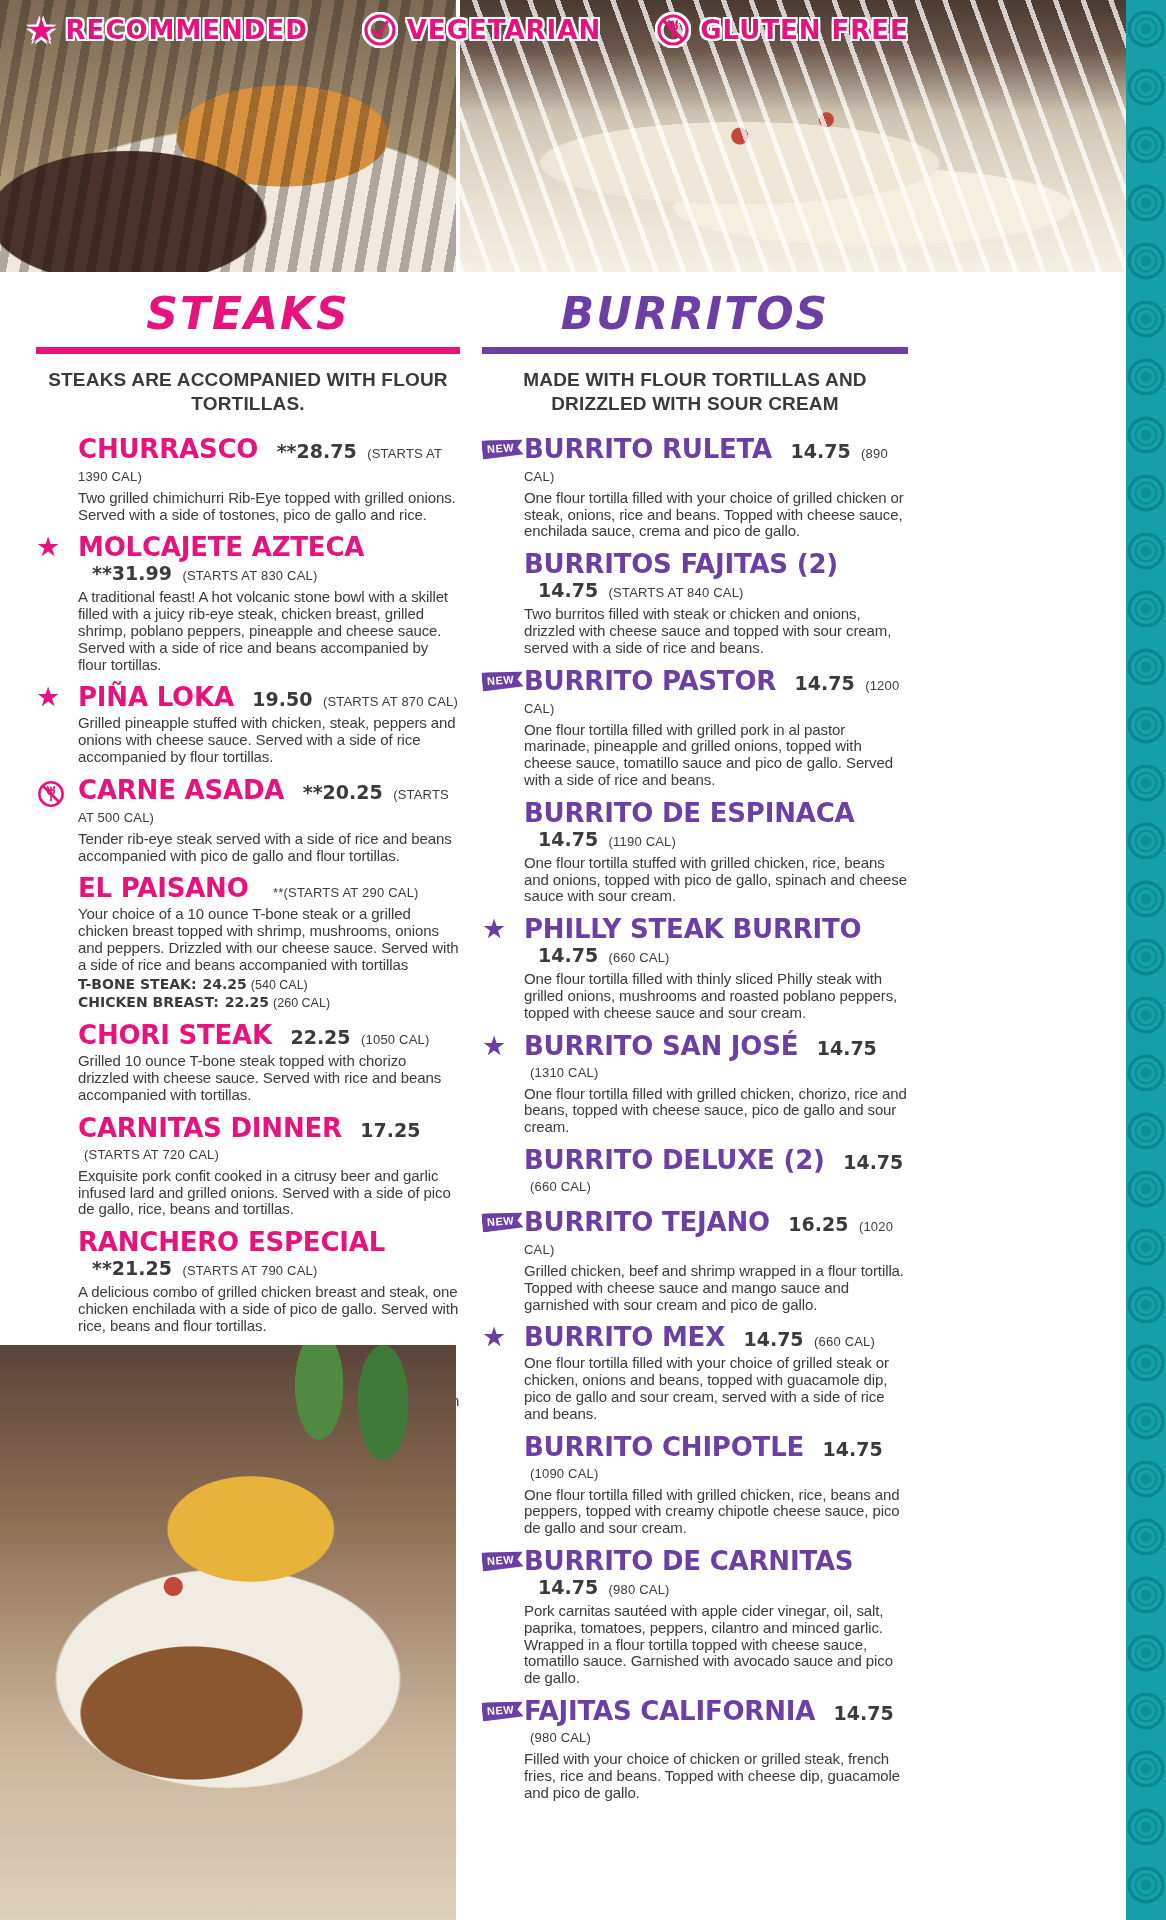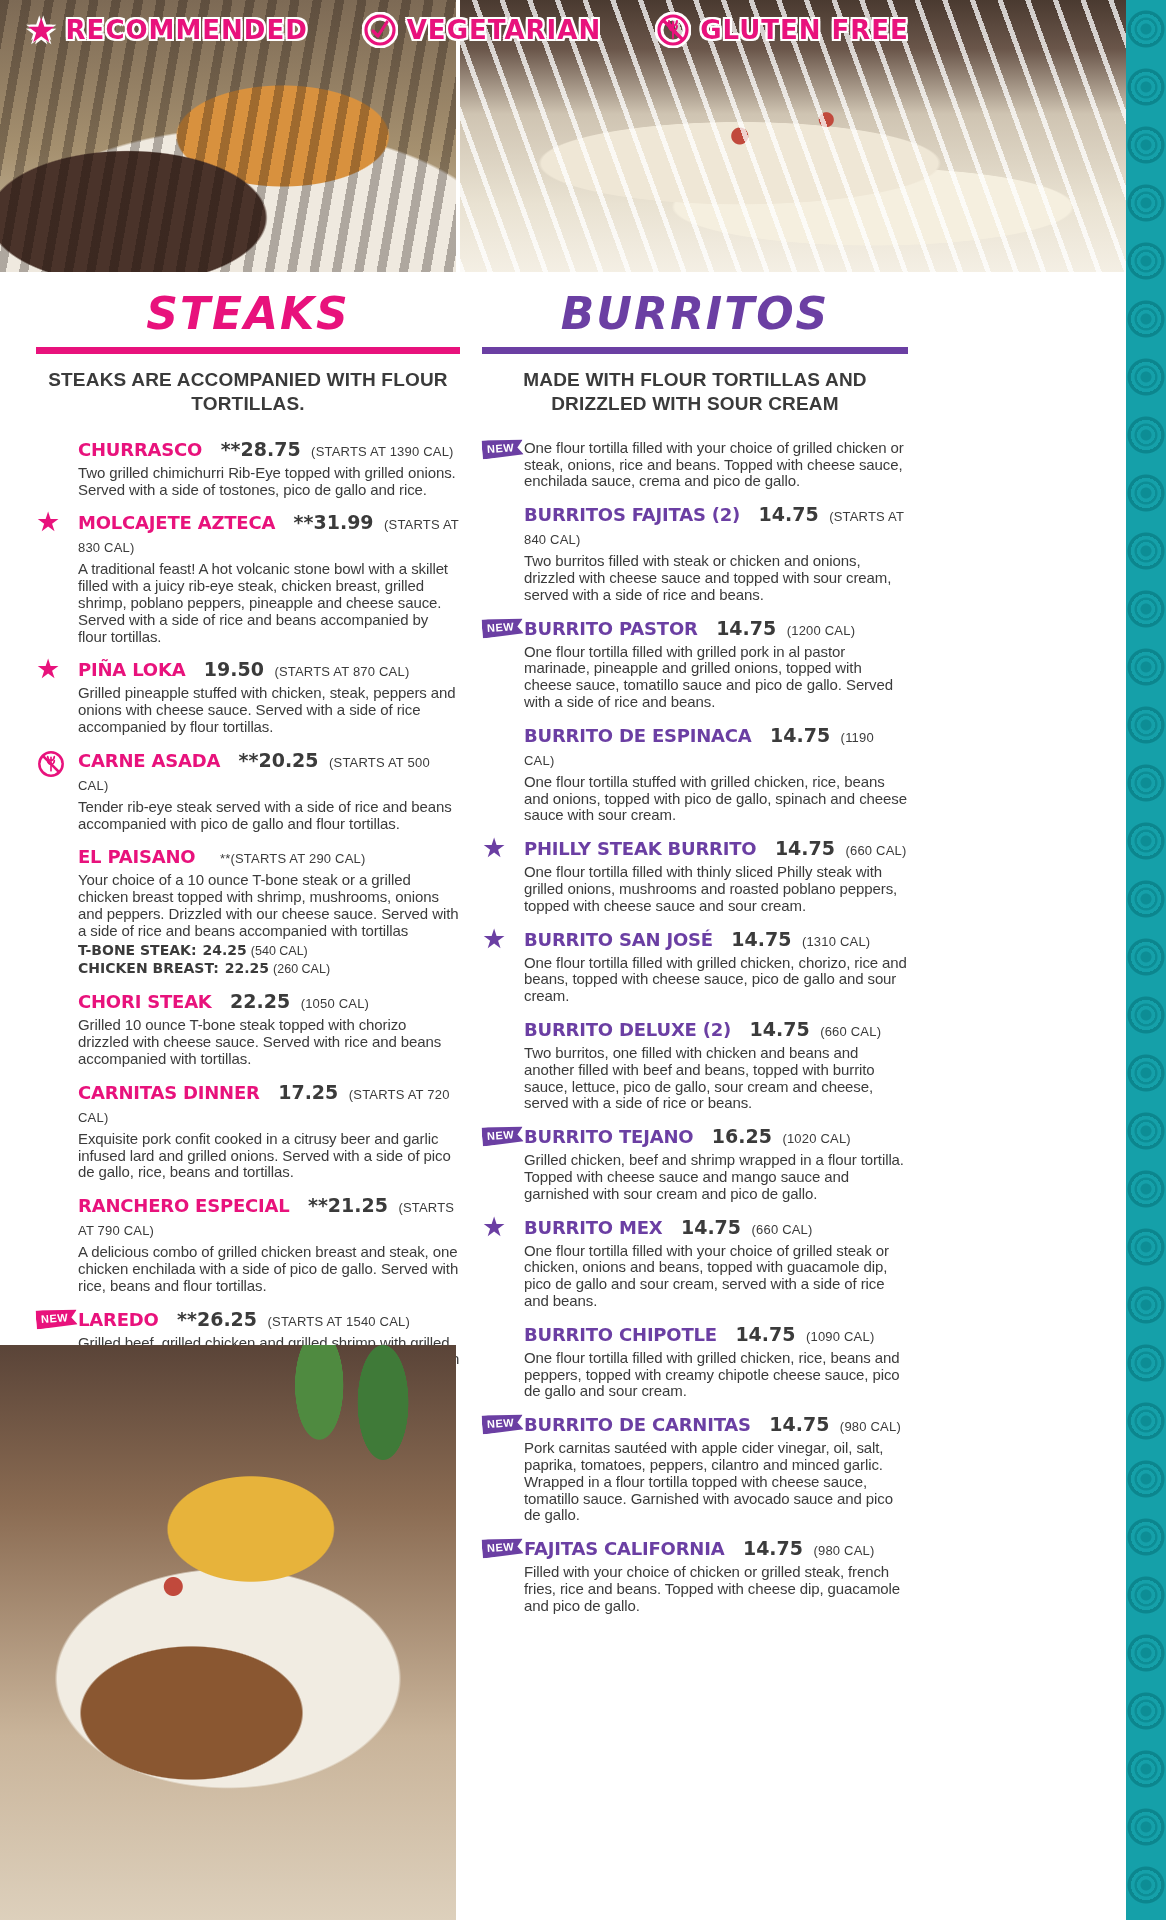--- a/index.html
+++ b/index.html
@@ -84,21 +84,21 @@
   .item{display:grid;grid-template-columns:42px 1fr;margin-bottom:13px;}
   .gutter{padding-top:0;}
   .star-icon{color:var(--accent);font-size:27px;line-height:22px;display:inline-block;}
   .new-badge{
     display:inline-block;background:var(--accent);color:#fff;font-weight:800;font-size:11px;
     line-height:13px;padding:3px 9px 3px 5px;letter-spacing:.5px;transform:rotate(-4deg);
     clip-path:polygon(0 0,100% 12%,86% 50%,100% 88%,0 100%);
   }
   .nameline{line-height:22px;}
   .iname{
-    color:var(--accent);font-weight:800;font-size:18px;letter-spacing:-.2px;
+    color:var(--accent);font-weight:800;font-size:26px;letter-spacing:-.2px;
     font-family:"DejaVu Sans","Liberation Sans",sans-serif;
   }
   .iprice{font-weight:800;font-size:19px;color:#3b3b3b;margin-left:14px;
     font-family:"DejaVu Sans","Liberation Sans",sans-serif;}
   .ical{font-size:13px;color:#3b3b3b;margin-left:6px;letter-spacing:.2px;}
   .ical.cal-large{font-size:18px;font-weight:400;}
   .idesc{font-size:15px;line-height:1.12;letter-spacing:-.1px;color:#3b3b3b;margin-top:2px;}
   .iextras{margin-top:1px;}
   .extra{line-height:1.15;}
   .exlabel,.exprice{font-weight:800;font-size:14px;color:#3b3b3b;
@@ -285,20 +285,25 @@
   </section>
 
   <section class="col" id="col-burritos" style="--accent: #6B3FA3; color: rgb(107, 63, 163);">
     <h2>BURRITOS</h2>
     <div class="rule"></div>
     <p class="subtitle">MADE WITH FLOUR TORTILLAS AND DRIZZLED WITH SOUR CREAM</p>
     <div class="items">
   <div class="item">
     <div class="gutter"><span class="new-badge">NEW</span></div>
     <div class="body">
+      <div class="nameline">
+        <span class="iname">BURRITO RULETA</span>
+        <span class="iprice">14.75</span>
+        <span class="ical">(890 CAL)</span>
+      </div>
       <div class="idesc" style="color: rgb(59, 59, 59);">One flour tortilla filled with your choice of grilled chicken or steak, onions, rice and beans. Topped with cheese sauce, enchilada sauce, crema and pico de gallo.</div>
 
     </div>
   </div>
 
   <div class="item">
     <div class="gutter"></div>
     <div class="body">
       <div class="nameline">
         <span class="iname">BURRITOS FAJITAS (2)</span>
@@ -363,21 +368,20 @@
   </div>
 
   <div class="item">
     <div class="gutter"></div>
     <div class="body">
       <div class="nameline">
         <span class="iname">BURRITO DELUXE (2)</span>
         <span class="iprice">14.75</span>
         <span class="ical">(660 CAL)</span>
       </div>
-      <div class="idesc" style="color: rgb(59, 59, 59);">Two burritos, one filled with chicken and beans and another filled with beef and beans, topped with burrito sauce, lettuce, pico de gallo, sour cream and cheese, served with a side of rice or beans.</div>
 
     </div>
   </div>
 
   <div class="item">
     <div class="gutter"><span class="new-badge">NEW</span></div>
     <div class="body">
       <div class="nameline">
         <span class="iname">BURRITO TEJANO</span>
         <span class="iprice">16.25</span>

